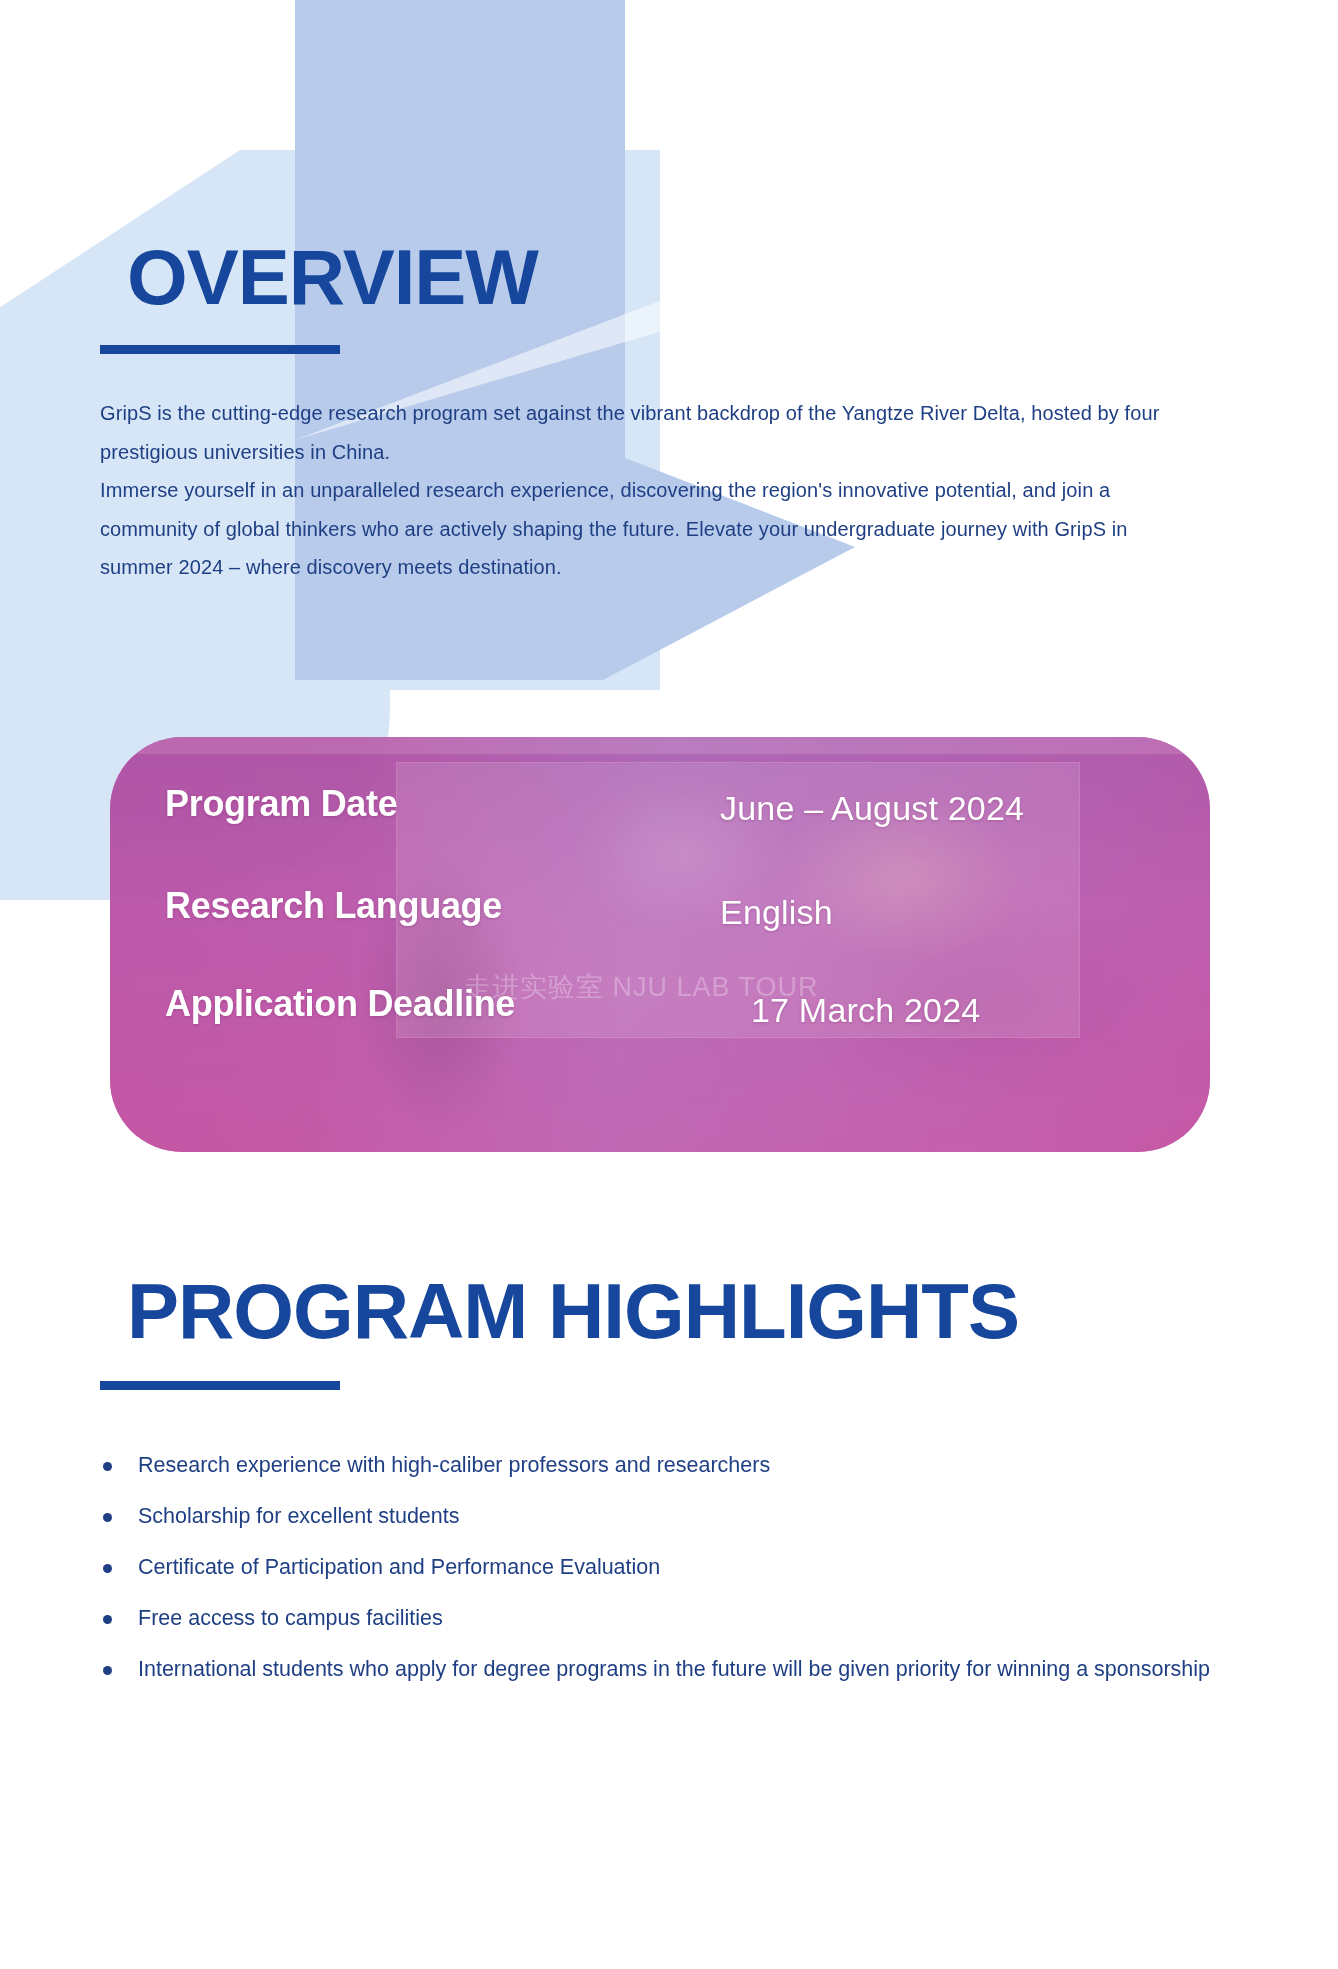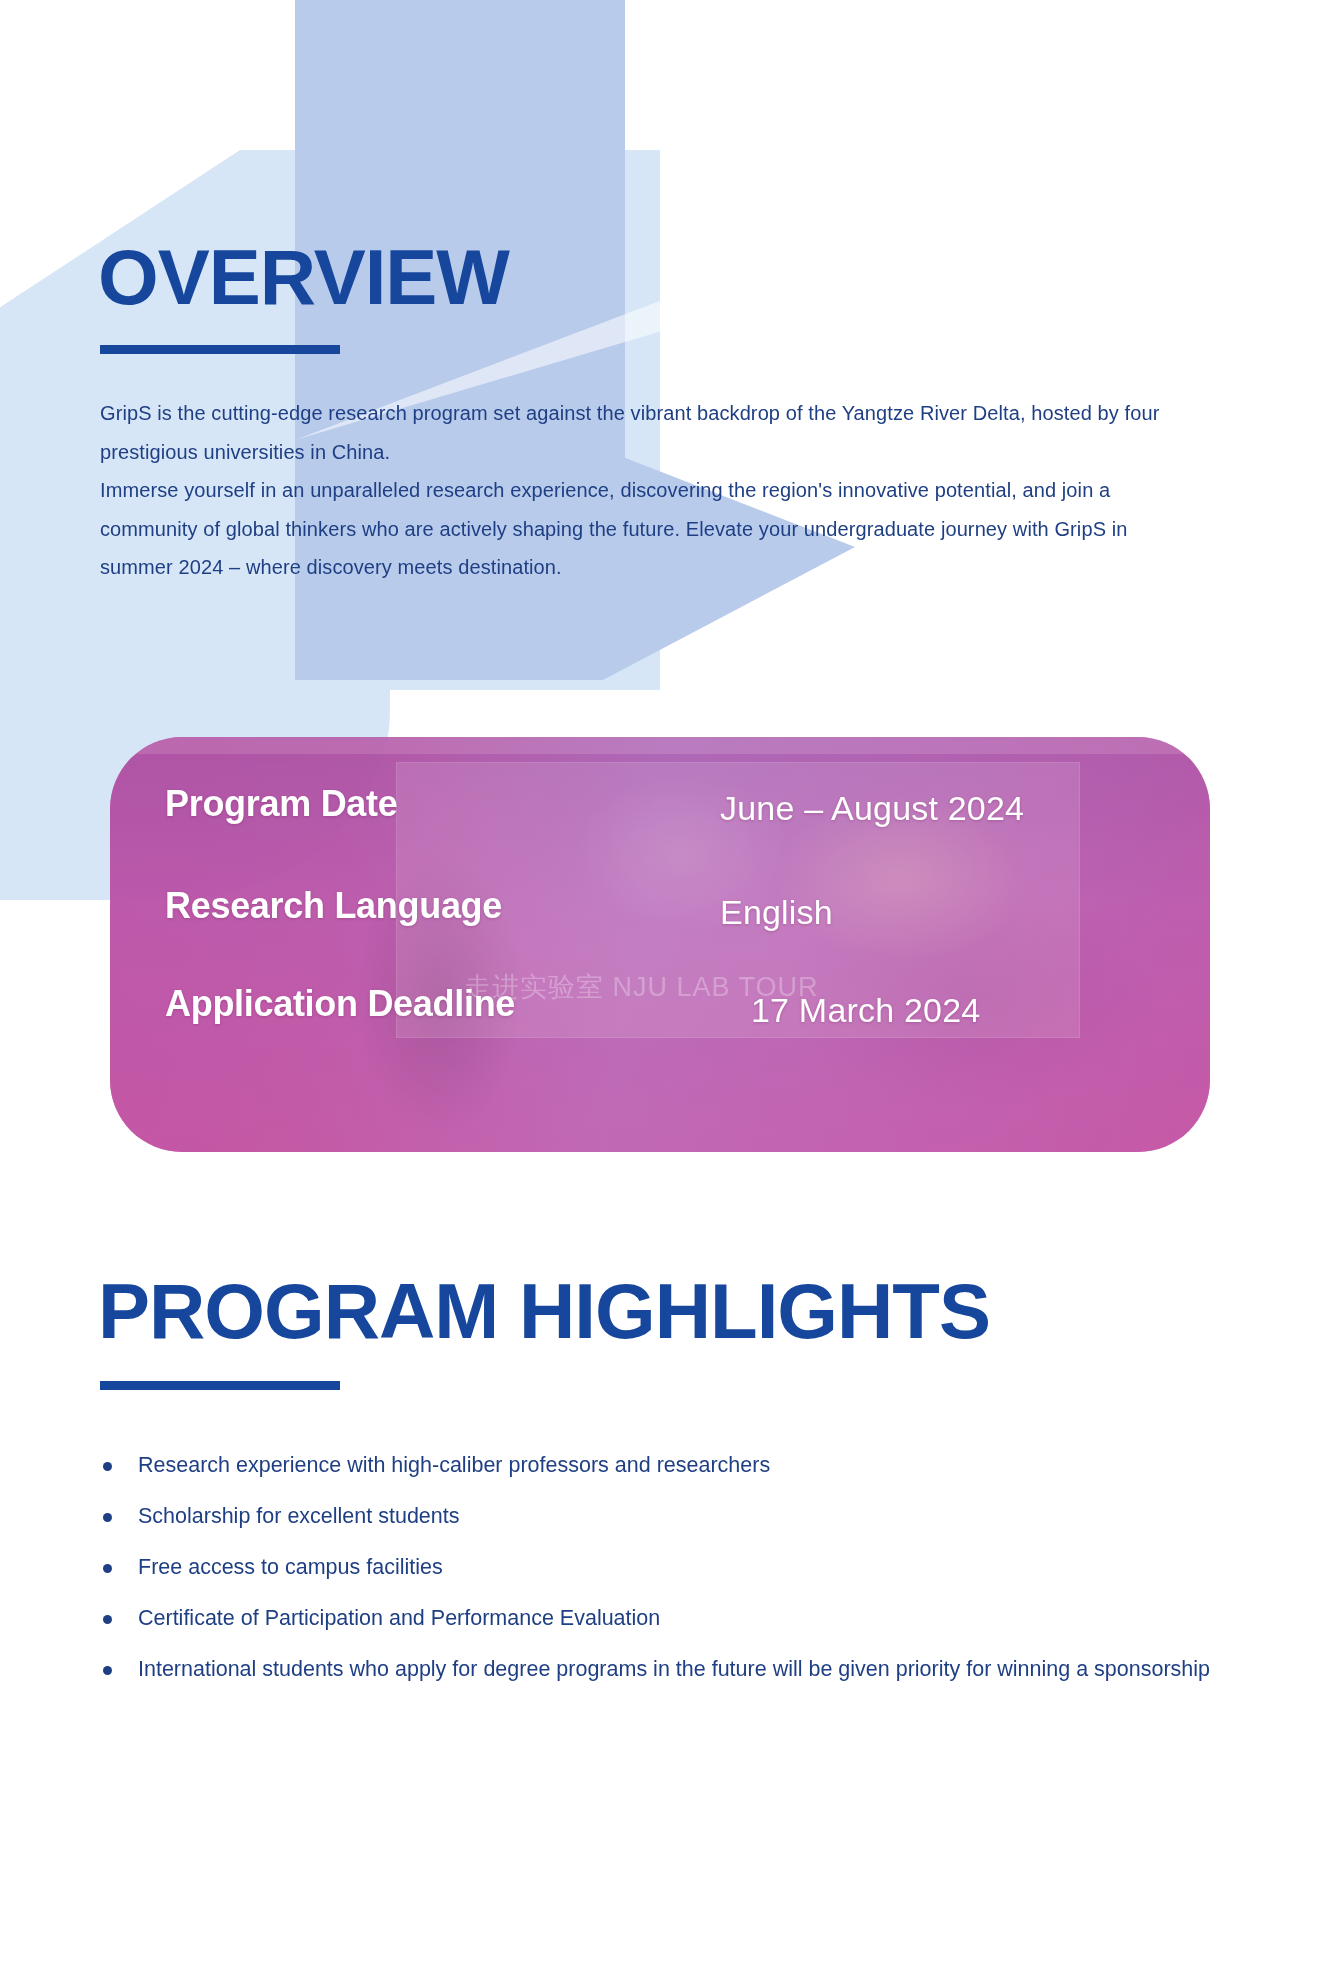--- a/index.html
+++ b/index.html
@@ -59,20 +59,21 @@
   .content{position:absolute;inset:0;}
 
   
   .heading{
     position:absolute;
     color:#16479d;
     font-weight:bold;
     letter-spacing:-1px;
     line-height:1;
     white-space:nowrap;
+    margin-left:29px;
   }
   .h-overview{ left:98px; top:238px; font-size:78px; }
   .h-highlights{ left:98px; top:1272px; font-size:78px;text-align:right; }
 
   .rule{
     position:absolute;
     height:9px;
     background:#16479d;
     width:240px;
   }
@@ -249,25 +250,25 @@
     <div class="bullet">
       <span class="dot"></span>
       <span class="bullet-text">Research experience with high-caliber professors and researchers</span>
     </div>
     <div class="bullet">
       <span class="dot"></span>
       <span class="bullet-text">Scholarship for excellent students</span>
     </div>
     <div class="bullet">
       <span class="dot"></span>
+      <span class="bullet-text">Certificate of Participation and Performance Evaluation</span>
+    </div>
+    <div class="bullet">
+      <span class="dot"></span>
       <span class="bullet-text">Free access to campus facilities</span>
     </div>
-    <div class="bullet">
-      <span class="dot"></span>
-      <span class="bullet-text">Certificate of Participation and Performance Evaluation</span>
-    </div>
     <div class="bullet two-line">
       <span class="dot"></span>
       <span class="bullet-text">International students who apply for degree programs in the future will be given priority for winning a sponsorship</span>
     </div>
   </div>
 
 </div>
 
 </body></html>

